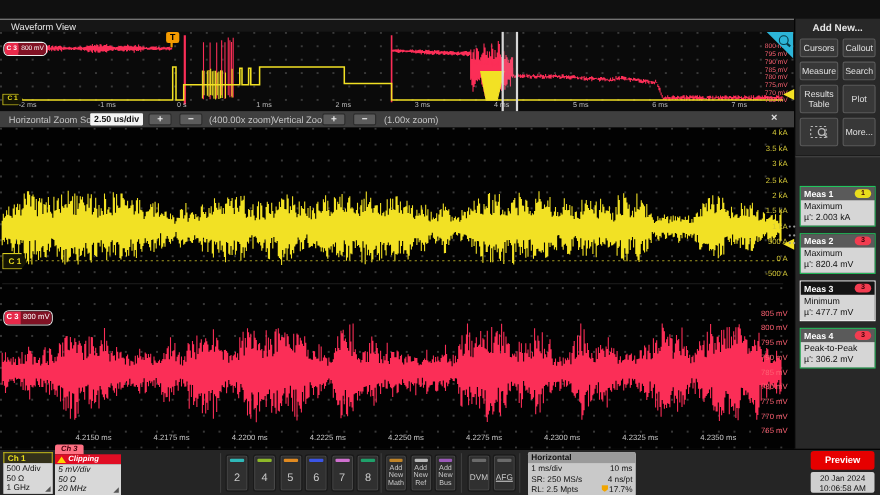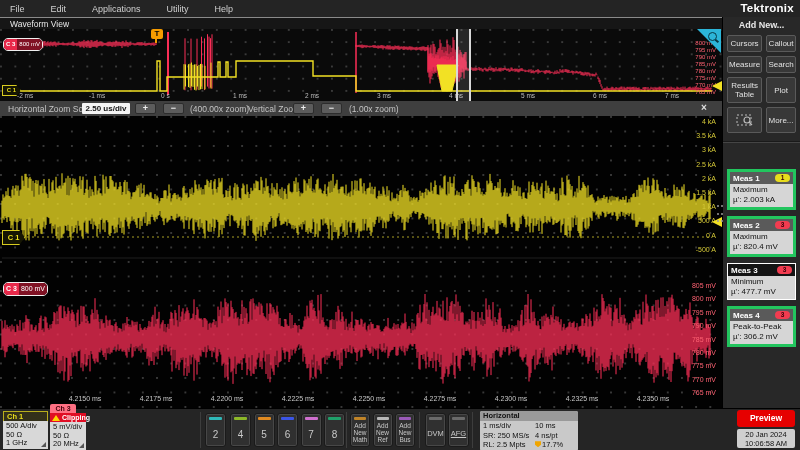--- a/index.html
+++ b/index.html
@@ -51,77 +51,67 @@
   .ch1lbl{color:#d6ca39;}
   .ch3lbl{color:#ff6273;}
   
   .sidebar{position:absolute;left:722px;top:17px;width:78px;height:391px;background:#282828;border-left:1px solid #000;box-sizing:border-box;}
   .sb-title{margin-top:3px;text-align:center;font-size:9px;font-weight:bold;color:#e8e8e8;}
   .sb-grid{display:grid;grid-template-columns:1fr 1fr;grid-template-rows:17px 17px 26px 26px;gap:4px;padding:5px 4px 0 4px;}
   .sb-btn{background:#383838;border:1px solid #5a5a5a;border-radius:2px;color:#e0e0e0;font-size:8px;
     display:flex;align-items:center;justify-content:center;text-align:center;line-height:9px;padding:1px;}
   .sb-divider{margin-top:8px;border-top:1px solid #1a1a1a;border-bottom:1px solid #454545;}
   .meas-list{margin-top:26px;padding:0 4px;}
-  .meas{margin-bottom:6px;border:3px solid #22c55e;}
+  .meas{margin-bottom:6px;border:1px solid #22c55e;}
   .meas.sel{border:1px solid #fff;}
   .meas-head{height:12px;background:#5a5a5a;display:flex;align-items:center;justify-content:space-between;padding:0 3px;}
   .meas.sel .meas-head{background:#141414;}
   .meas-name{font-size:8px;font-weight:bold;color:#fff;}
   .meas-src{width:15px;height:8px;border-radius:4px;font-size:6.5px;font-weight:bold;color:#3a0008;text-align:center;line-height:8px;}
   .meas-body{background:#d6d6d6;padding:1px 3px 2px 3px;}
   .meas-type,.meas-val{font-size:8px;color:#111;line-height:10px;}
   .grip{position:absolute;left:-6px;top:188px;width:9px;height:17px;display:grid;grid-template-columns:2px 2px;gap:2px;align-content:space-between;z-index:9;}
   .grip i{width:2px;height:2px;border-radius:50%;background:#9a9a9a;}
   
   .bottombar{position:absolute;left:0;top:408px;width:800px;height:42px;background:#252525;border-top:1px solid #000;}
   .bb-div{position:absolute;top:3px;width:1px;height:36px;background:#3d3d3d;}
   .bb-ch1{position:absolute;left:3px;top:2px;width:45px;}
   .bb-ch1-head{height:10px;background:#33301a;border:1px solid #b8ae1c;border-bottom:none;color:#e8dc1c;
     font-size:7.5px;font-weight:bold;padding-left:3px;line-height:10px;box-sizing:border-box;}
   .bb-body{background:#d8d8d8;color:#111;font-size:7.5px;line-height:8.6px;padding:1px 3px;position:relative;}
-  .bb-ch3{position:absolute;left:50px;top:-5px;width:36px;z-index:10;}
+  .bb-ch3{position:absolute;left:50px;top:-5px;width:60px;z-index:10;font-style:italic;}
   .bb-ch3-tab{width:26px;height:9px;background:#ff7083;color:#43000c;font-size:7px;font-weight:bold;
     text-align:center;line-height:9px;border-radius:2px 2px 0 0;}
   .bb-warn{height:9px;background:#e00d24;color:#fff;font-size:7px;font-weight:bold;display:flex;align-items:center;gap:2px;padding-left:2px;}
   .warn-tri{width:0;height:0;border-left:4px solid transparent;border-right:4px solid transparent;border-bottom:6px solid #ffd400;}
   .chbtn{position:absolute;top:4px;height:34px;background:#303030;border:1px solid #1a1a1a;box-shadow:inset 0 0 0 1px #474747;
     border-radius:3px;color:#c8c8c8;text-align:center;box-sizing:border-box;}
   .chbtn .stripe{position:absolute;left:3px;right:3px;top:3px;height:3px;border-radius:1px;}
   .expand-ic{position:absolute;right:2px;bottom:2px;width:0;height:0;border-left:5px solid transparent;border-bottom:5px solid #555;}
   .panel{position:absolute;top:2px;height:40px;background:#c9c9c9;border-radius:2px;overflow:hidden;box-sizing:border-box;}
   .p-head{height:10px;background:#9a9a9a;color:#111;font-weight:bold;font-size:7.5px;line-height:10px;padding:0 3px;}
-  .p-row{display:flex;font-size:7.5px;color:#111;line-height:9.6px;padding:0 3px;}
+  .p-row{display:flex;font-size:7.5px;color:#111;line-height:9.6px;padding:0 3px;justify-content:space-between;}
   .p-row .l{width:52px;}
   .flag{display:inline-block;width:6px;height:6px;background:#f0a500;clip-path:polygon(0 0,100% 0,100% 60%,50% 100%,0 60%);margin-right:1px;}
   .trg-row{display:flex;align-items:center;gap:5px;padding:3px 3px 0 3px;}
   .trg-badge{width:16px;height:9px;background:#f2e124;border:1px solid #4a4a00;border-radius:2px;color:#000;
     font-size:7.5px;font-weight:bold;text-align:center;line-height:9px;}
   .trg-slope{width:1.5px;height:9px;background:#555;transform:rotate(32deg);}
   .trg-val{font-size:8px;color:#111;}
   .acq-r1{display:flex;justify-content:space-between;}
   .preview{position:absolute;left:737px;top:1px;width:58px;height:17px;background:#e60000;border-radius:3px;color:#fff;
     font-size:8.5px;font-weight:bold;text-align:center;line-height:17px;}
   .datetime{position:absolute;left:737px;top:20px;width:58px;height:19px;background:#cfcfcf;border-radius:2px;color:#111;
     font-size:7.5px;text-align:center;line-height:9px;padding-top:1px;box-sizing:border-box;}
 </style>
 </head>
 <body>
 
 <div class="screen">
 
-  <div class="menubar">
-    <div class="menu-items" id="menu-items">
-        <span>File</span>
-        <span>Edit</span>
-        <span>Applications</span>
-        <span>Utility</span>
-        <span>Help</span>
-      </div>
-    <div class="logo">Tektronix</div>
-  </div>
 
   <div class="tabbar">
     <span class="tab">Waveform View</span>
   </div>
 
   <div class="scope">
 
     <div class="overview">
       <svg id="ov-svg" width="722" height="72">
           <path d="M8 13.8L8 17.0M9 12.9L9 16.7M10 13.9L10 16.3M11 13.8L11 16.0M12 13.1L12 17.5M13 13.1L13 17.7M14 12.6L14 17.1M15 12.5L15 16.3M16 12.8L16 18.9M17 12.2L17 18.6M18 12.7L18 18.2M19 13.8L19 17.2M20 12.2L20 18.0M21 12.0L21 18.0M22 12.9L22 17.5M23 12.5L23 17.6M24 12.1L24 18.4M25 11.5L25 17.7M26 11.4L26 17.9M27 10.8L27 18.7M28 10.6L28 18.8M29 13.5L29 17.7M30 12.5L30 18.1M31 12.3L31 17.9M32 12.5L32 18.5M33 11.3L33 17.9M34 11.5L34 16.6M35 13.2L35 18.2M36 11.7L36 19.3M37 10.6L37 18.3M38 10.6L38 19.0M39 11.8L39 19.1M40 12.0L40 16.8M41 12.0L41 17.2M42 13.3L42 19.1M43 12.5L43 18.7M44 12.4L44 16.4M45 12.0L45 17.1M46 14.1L46 16.2M47 12.9L47 17.5M48 12.3L48 16.3M49 13.9L49 17.0M50 12.9L50 17.4M51 12.5L51 16.1M52 13.5L52 16.9M53 12.9L53 17.3M54 12.7L54 16.1M55 12.5L55 16.6M56 13.3L56 17.8M57 14.1L57 16.1M58 13.4L58 16.5M59 13.7L59 15.9M60 14.0L60 15.9M61 14.1L61 15.7M62 14.0L62 15.9M63 13.6L63 16.3M64 14.0L64 16.1M65 14.2L65 16.4M66 14.3L66 15.8M67 13.9L67 16.5M68 13.8L68 16.4M69 13.6L69 15.8M70 14.5L70 15.9M71 13.5L71 16.2M72 13.4L72 16.3M73 13.0L73 16.7M74 13.6L74 16.9M75 14.1L75 15.9M76 14.0L76 16.5M77 13.8L77 17.2M78 13.5L78 16.4M79 12.3L79 17.1M80 12.6L80 18.4M81 12.9L81 18.2M82 12.2L82 16.8M83 12.5L83 18.1M84 10.9L84 19.1M85 12.9L85 16.7M86 11.9L86 18.0M87 12.7L87 18.7M88 11.2L88 17.1M89 11.9L89 18.7M90 13.2L90 19.0M91 11.1L91 18.8M92 11.4L92 17.7M93 13.1L93 17.8M94 12.3L94 17.9M95 11.9L95 17.7M96 11.9L96 18.3M97 10.9L97 18.7M98 12.8L98 17.4M99 12.9L99 17.1M100 12.2L100 16.7M101 12.6L101 16.6M102 13.3L102 17.4M103 13.4L103 17.0M104 13.8L104 16.1M105 14.0L105 16.4M106 13.8L106 16.2M107 13.5L107 17.0M108 12.7L108 17.3M109 12.8L109 17.2M110 12.5L110 16.9M111 13.1L111 17.1M112 13.2L112 17.9M113 12.7L113 17.7M114 12.7L114 16.4M115 12.9L115 17.9M116 11.5L116 17.5M117 12.4L117 16.5M118 13.0L118 17.3M119 12.6L119 16.5M120 13.0L120 17.0M121 13.4L121 17.1M122 12.6L122 19.0M123 12.0L123 16.5M124 13.3L124 17.4M125 13.5L125 17.1M126 11.4L126 17.4M127 13.0L127 16.5M128 13.1L128 18.1M129 13.9L129 16.3M130 13.0L130 16.8M131 13.5L131 15.9M132 14.4L132 15.5M133 13.8L133 15.6M134 14.3L134 16.3M135 14.4L135 16.3M136 14.2L136 16.3M137 13.4L137 16.0M138 13.2L138 16.0M139 13.3L139 16.4M140 13.2L140 16.4M141 13.4L141 16.4M142 13.0L142 16.5M143 14.3L143 16.0M144 13.6L144 16.1M145 14.0L145 16.8M146 14.3L146 16.7M147 13.9L147 16.4M148 14.0L148 16.1M149 13.6L149 16.0M150 14.0L150 15.8M151 14.1L151 16.7M152 13.7L152 16.1M153 13.7L153 16.2M154 13.4L154 16.9M155 14.4L155 16.2M156 14.1L156 16.0" stroke="#fb2e57" stroke-width="1" fill="none"></path>

